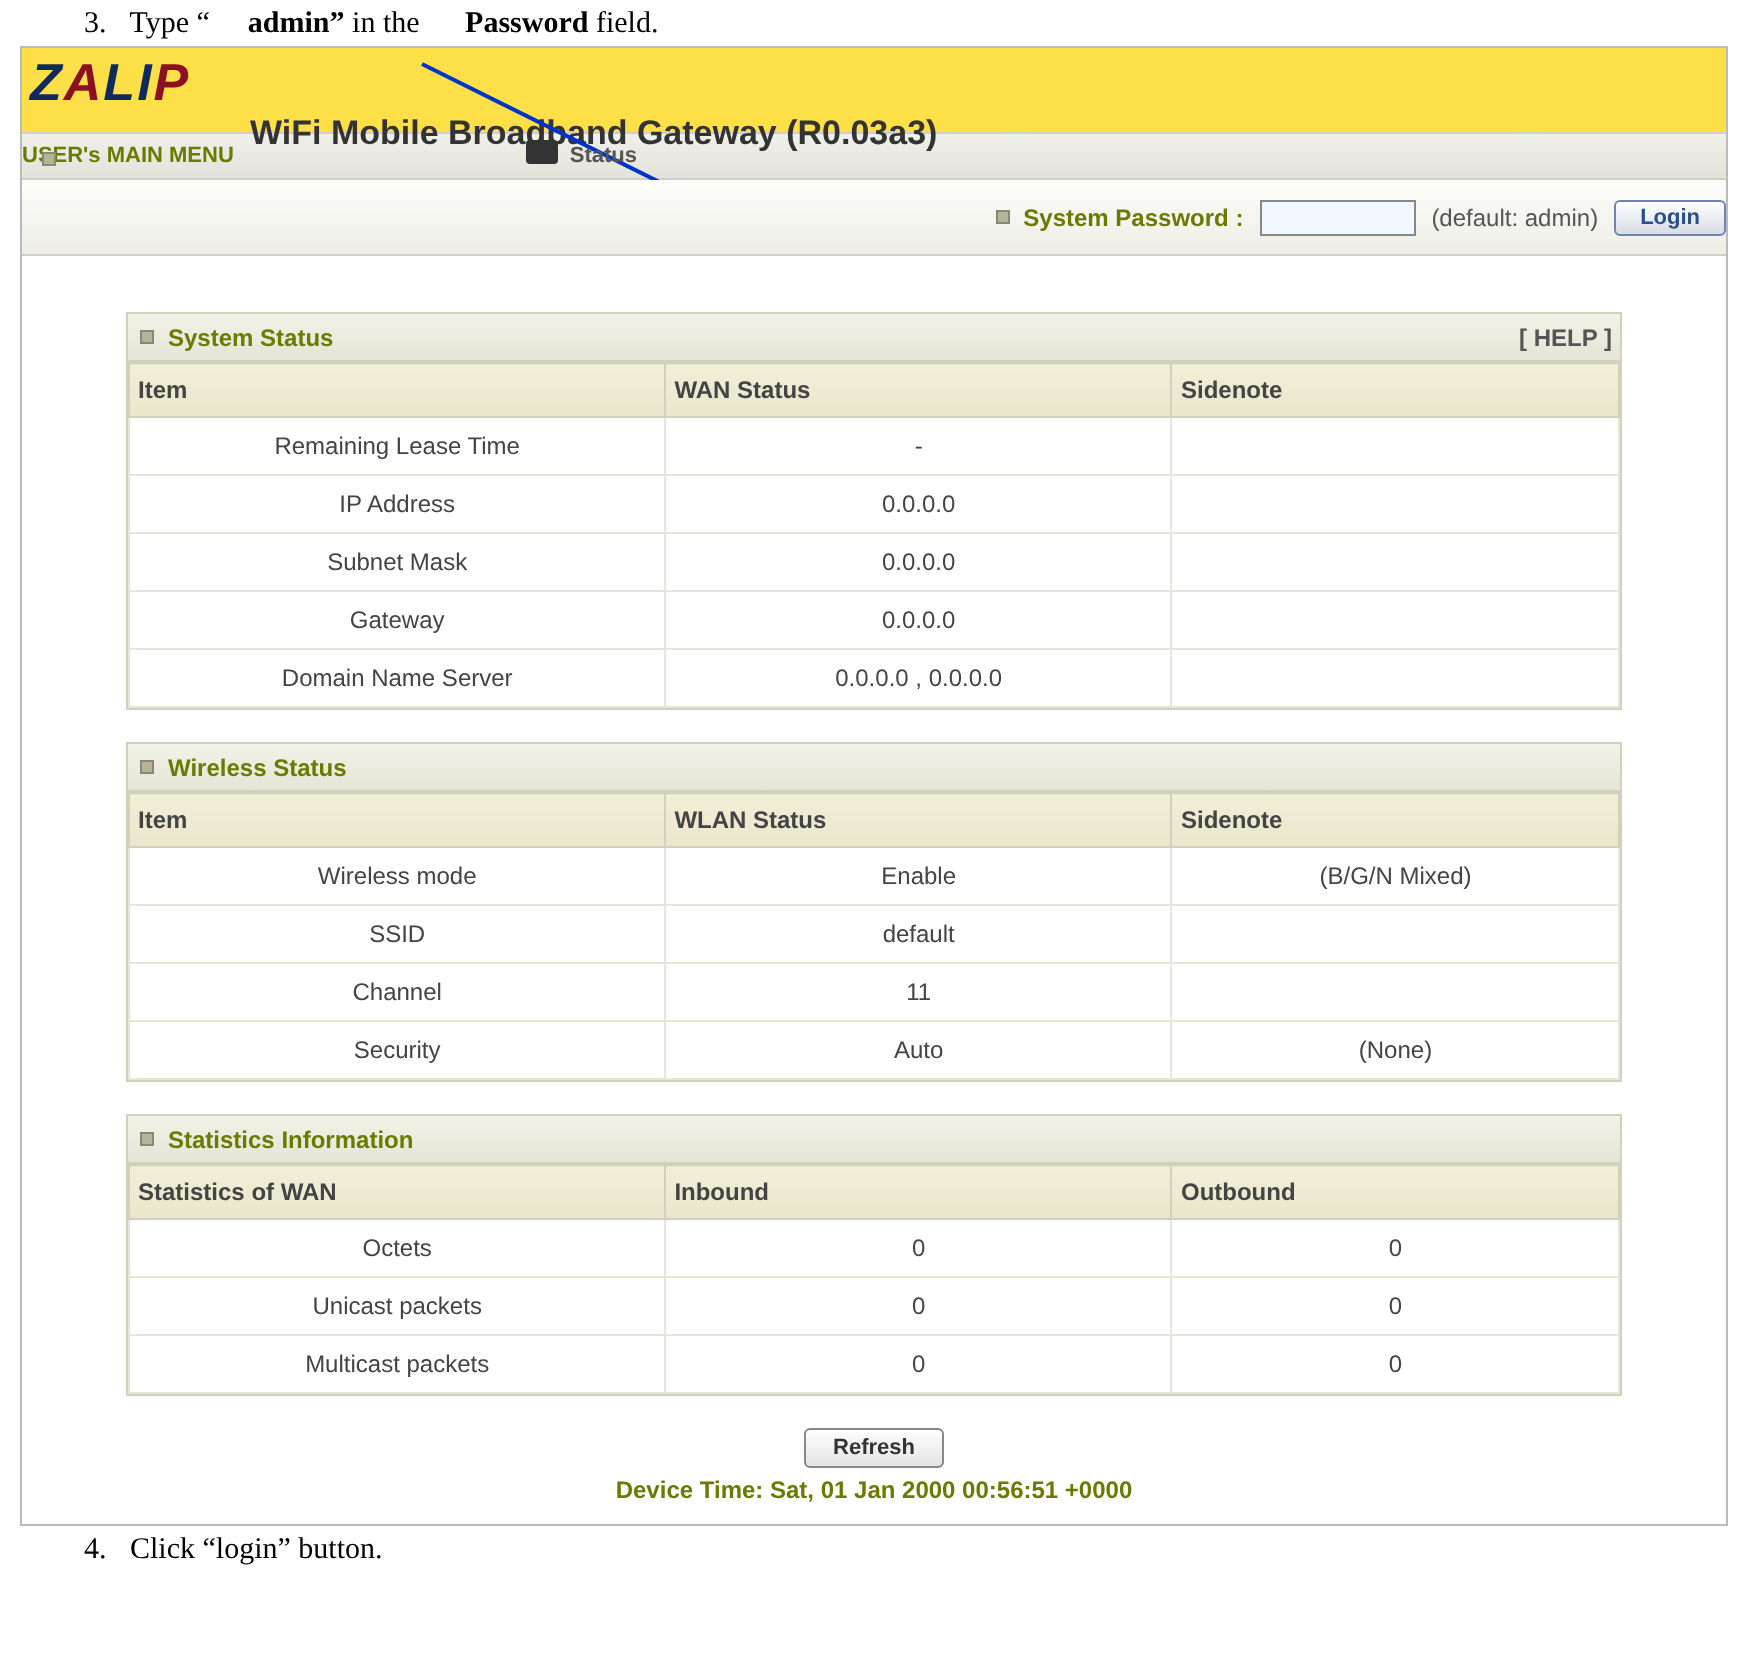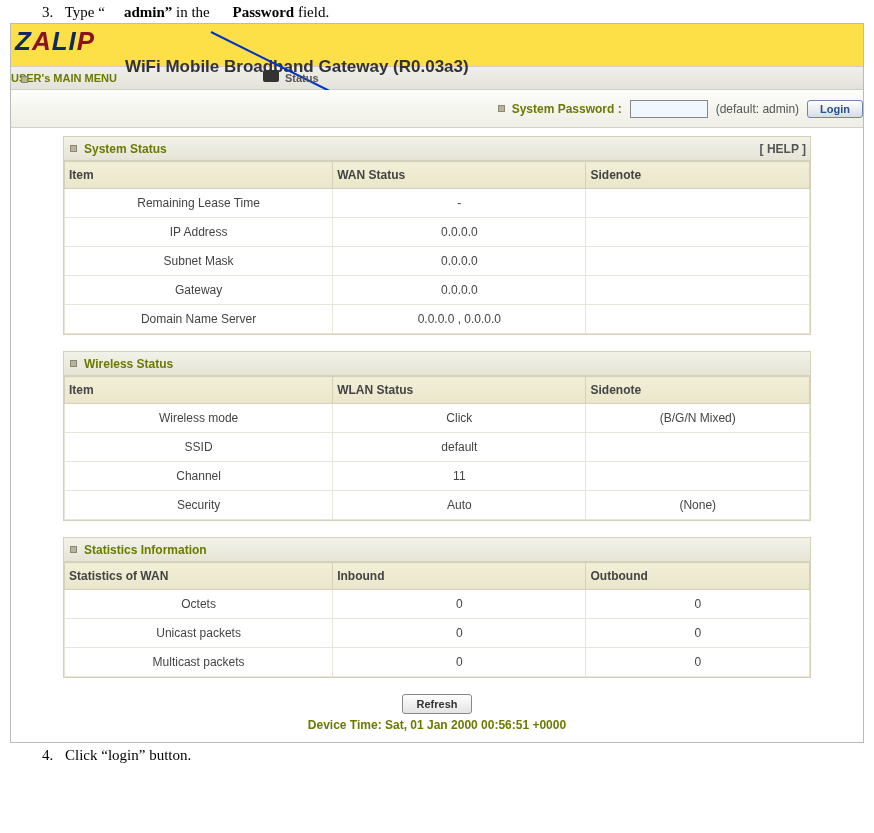--- a/index.html
+++ b/index.html
@@ -113,21 +113,21 @@
     border-radius:3px;
     color:#2b4f8b;
     font-size:11px;
     padding:2px 12px;
     cursor:pointer;
     font-weight:bold;
   }
   
   .arrow-svg { position:absolute; left:0; top:0; pointer-events:none; }
   
-  .content { padding: 8px 52px 4px 52px; }
+  .content { padding: 28px 52px 4px 52px; }
   .section {
     margin-bottom: 16px;
     border:1px solid #d3d1bb;
   }
   .section-hd {
     background: linear-gradient(#f3f2e8,#e5e4d6);
     height:24px;
     display:flex;
     align-items:center;
     font-size:12px;
@@ -286,21 +286,21 @@
           <thead>
             <tr>
               <th style="width:36%">Item</th>
               <th style="width:34%">WLAN Status</th>
               <th>Sidenote</th>
             </tr>
           </thead>
           <tbody>
             <tr>
                 <td>Wireless mode</td>
-                <td>Click</td>
+                <td>Enable</td>
                 <td>(B/G/N Mixed)</td>
               </tr>
             <tr>
                 <td>SSID</td>
                 <td>default</td>
                 <td></td>
               </tr>
             <tr>
                 <td>Channel</td>
                 <td>11</td>

